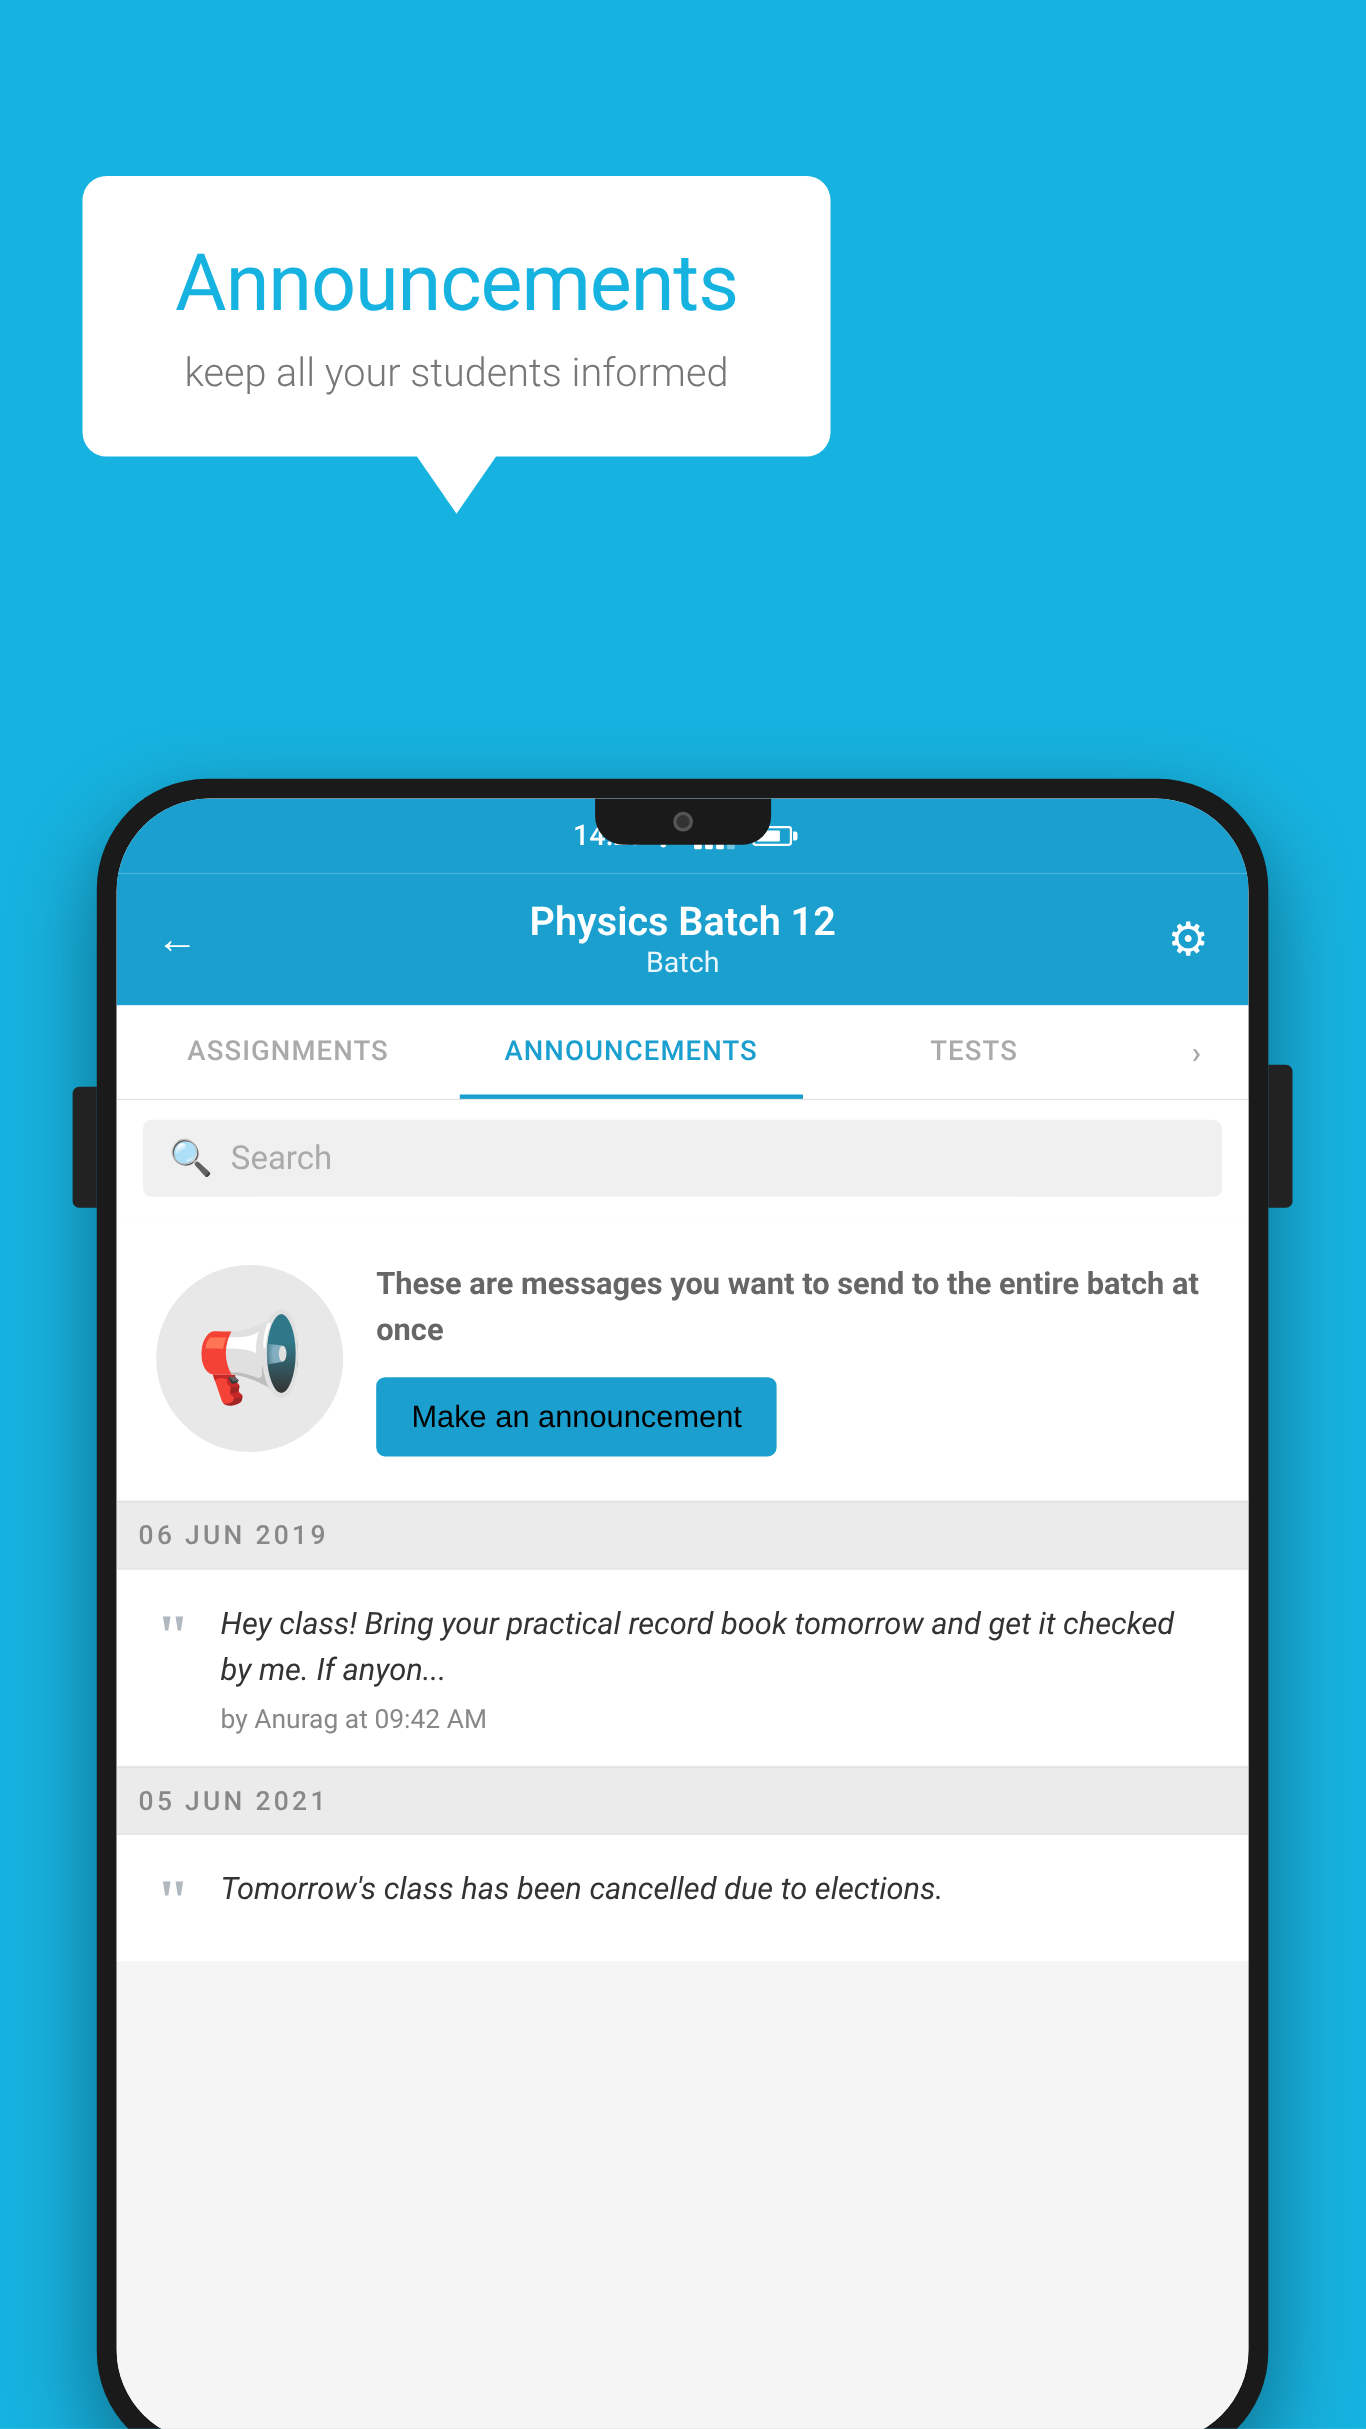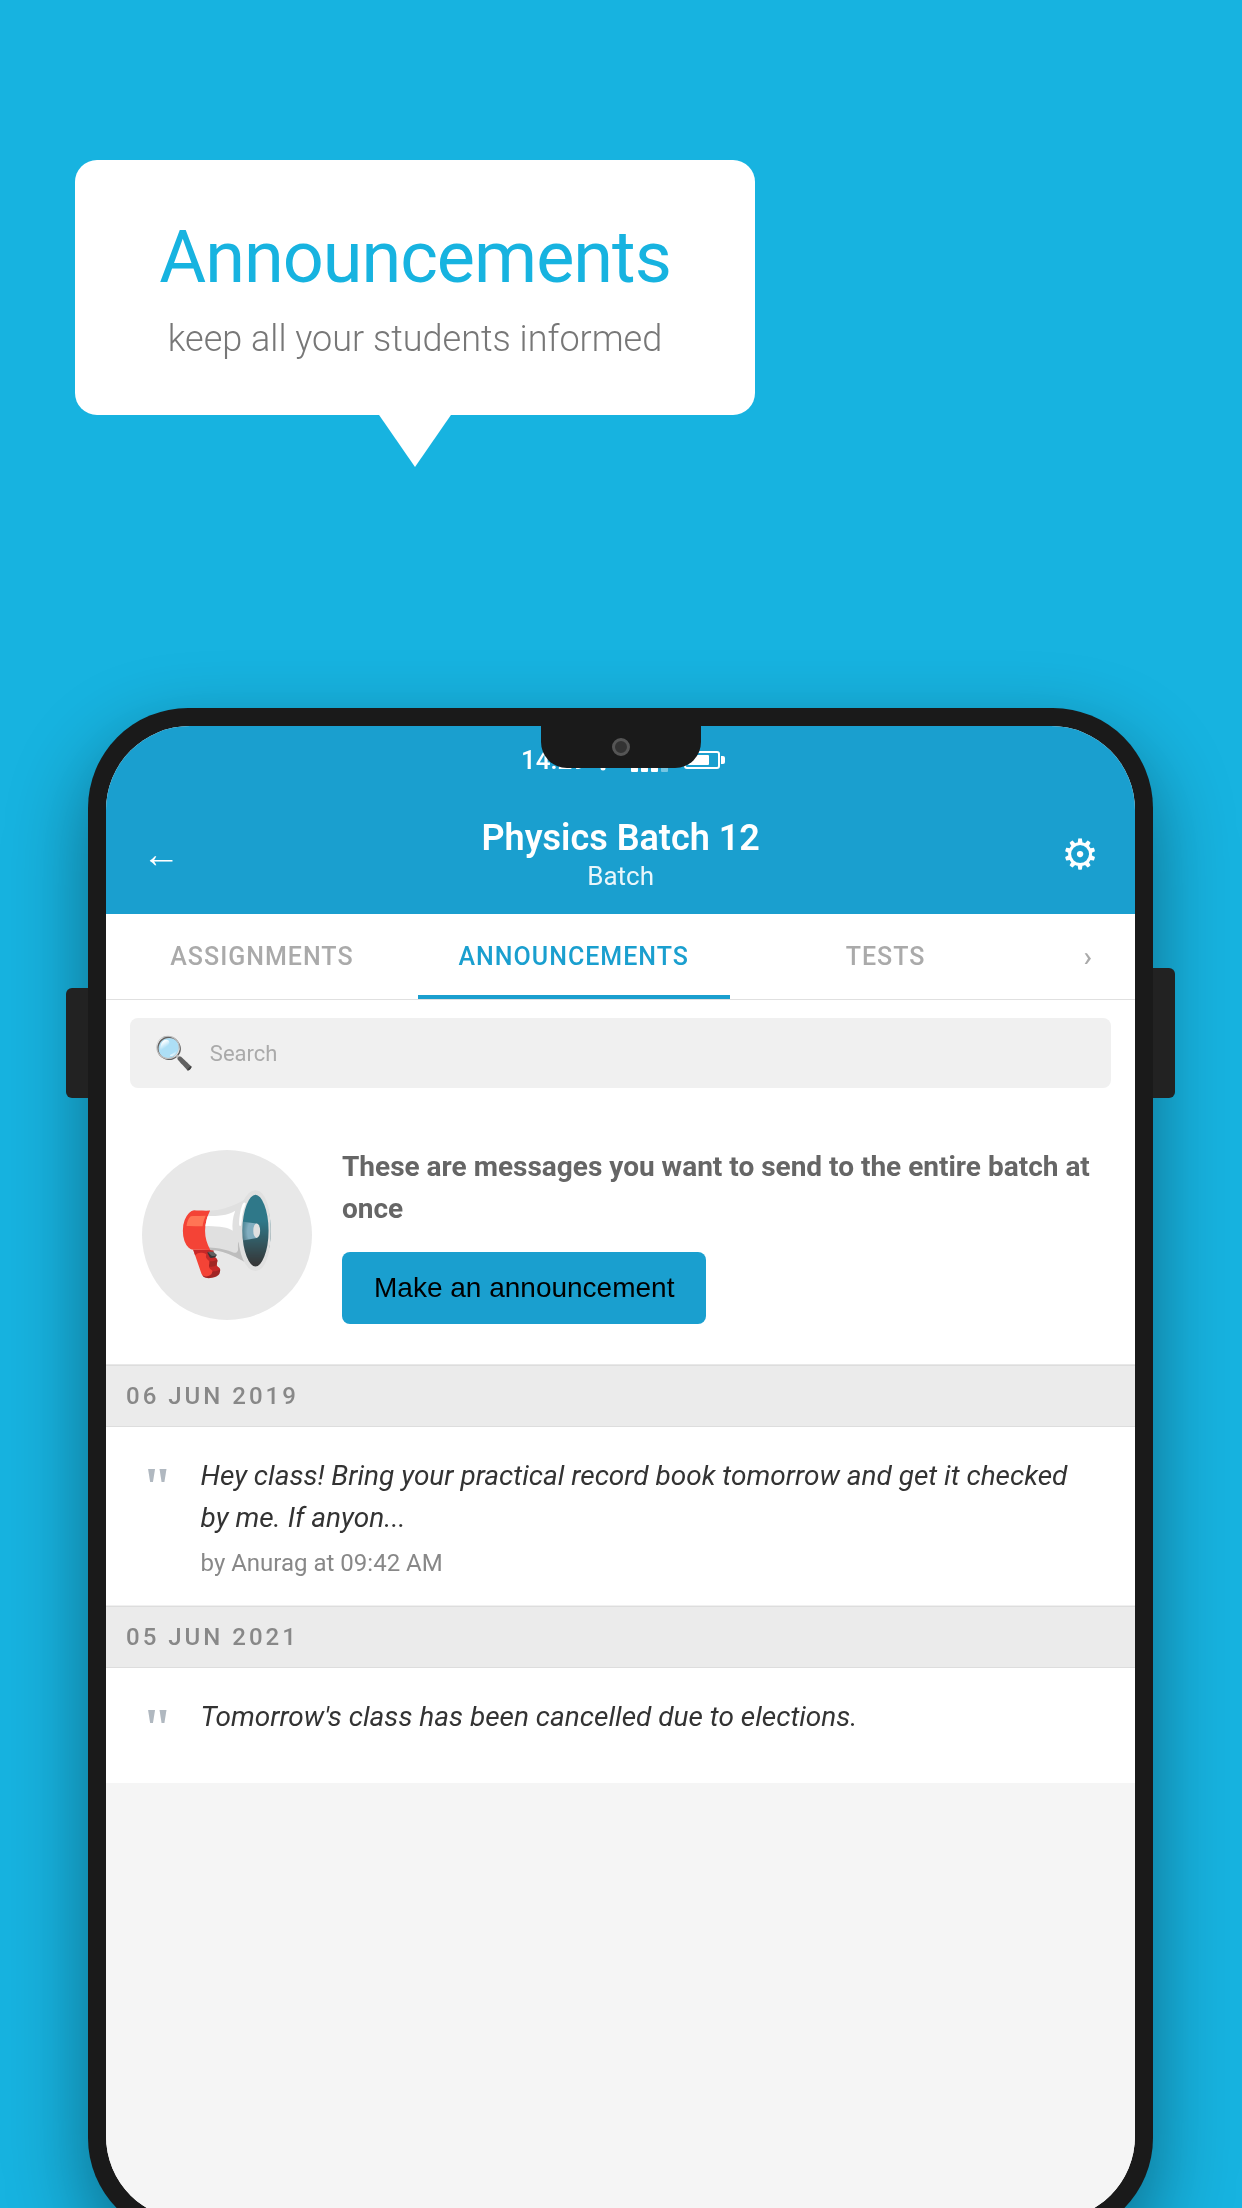--- a/index.html
+++ b/index.html
@@ -312,21 +312,21 @@
       gap: 16px;
     }
 
     .search-icon-el {
       color: #888;
       font-size: 32px;
     }
 
     .search-placeholder {
       color: #aaa;
-      font-size: 22px;
+      font-size: 30px;
     }
 
     
     .promo-card {
       background: white;
       margin: 0;
       padding: 40px 36px;
       display: flex;
       align-items: center;
       gap: 30px;

